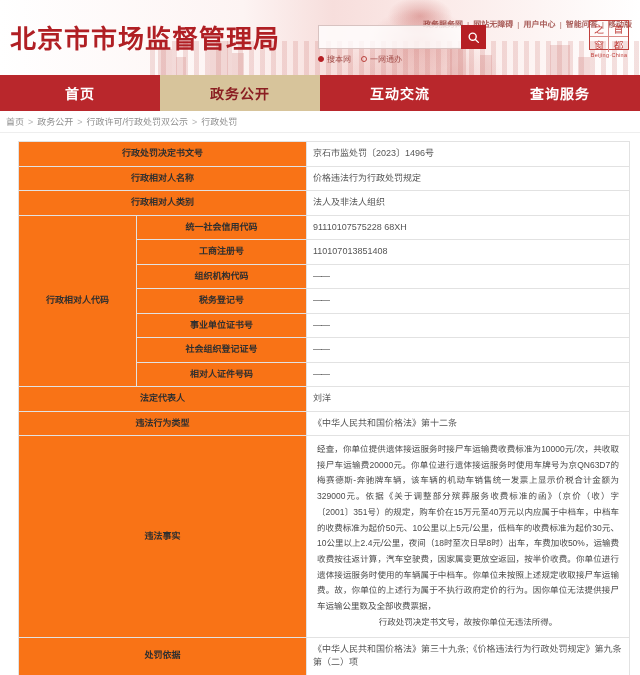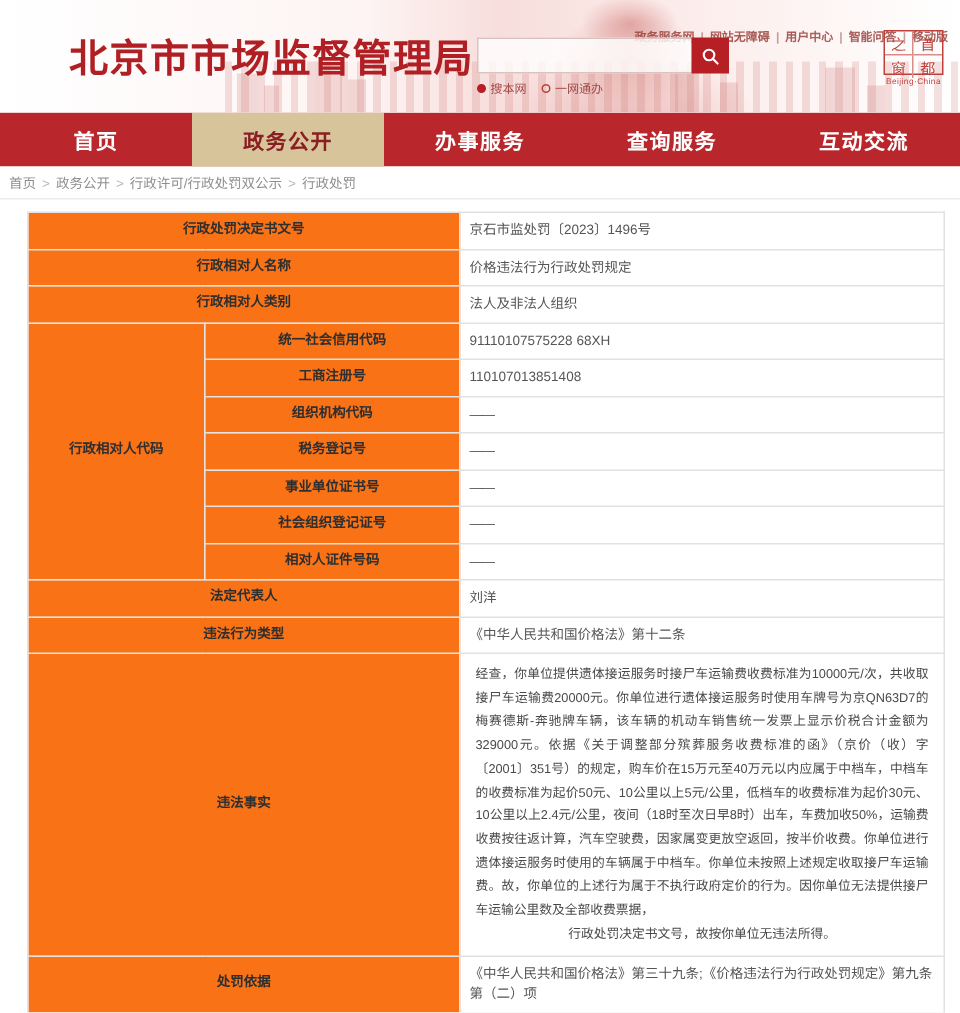--- a/index.html
+++ b/index.html
@@ -50,21 +50,20 @@
   .site-title {
     position: absolute;
     left: 10px; top: 18px;
     font-size: 26px;
     font-weight: bold;
     letter-spacing: 1px;
     color: #b01f24;
     font-family: "DejaVu Sans", "Liberation Sans", sans-serif;
     white-space: nowrap;
     z-index: 5;
-    margin-left: 36px;
   }
   .toplinks {
     position: absolute;
     right: 6px; top: 18px;
     font-size: 8px;
     color: #9b4440;
     z-index: 6;
     white-space: nowrap;
     opacity: .85;
     font-weight: bold;
@@ -280,23 +279,22 @@
       <b>窗</b>
       <b>都</b>
     </div>
     <div class="seal-cap">Beijing·China</div>
   </div>
 </div>
 
 <div class="nav">
   <div class="nav-item">首页</div>
   <div class="nav-item active">政务公开</div>
-  <div class="nav-item">办事服务</div>
+  <div class="nav-item">互动交流</div>
   <div class="nav-item">查询服务</div>
-  <div class="nav-item">互动交流</div>
 </div>
 
 <div class="crumb">
   <a>首页</a>
   <span class="gt">&gt;</span>
   <a>政务公开</a>
   <span class="gt">&gt;</span>
   <a>行政许可/行政处罚双公示</a>
   <span class="gt">&gt;</span>
   <a>行政处罚</a>

